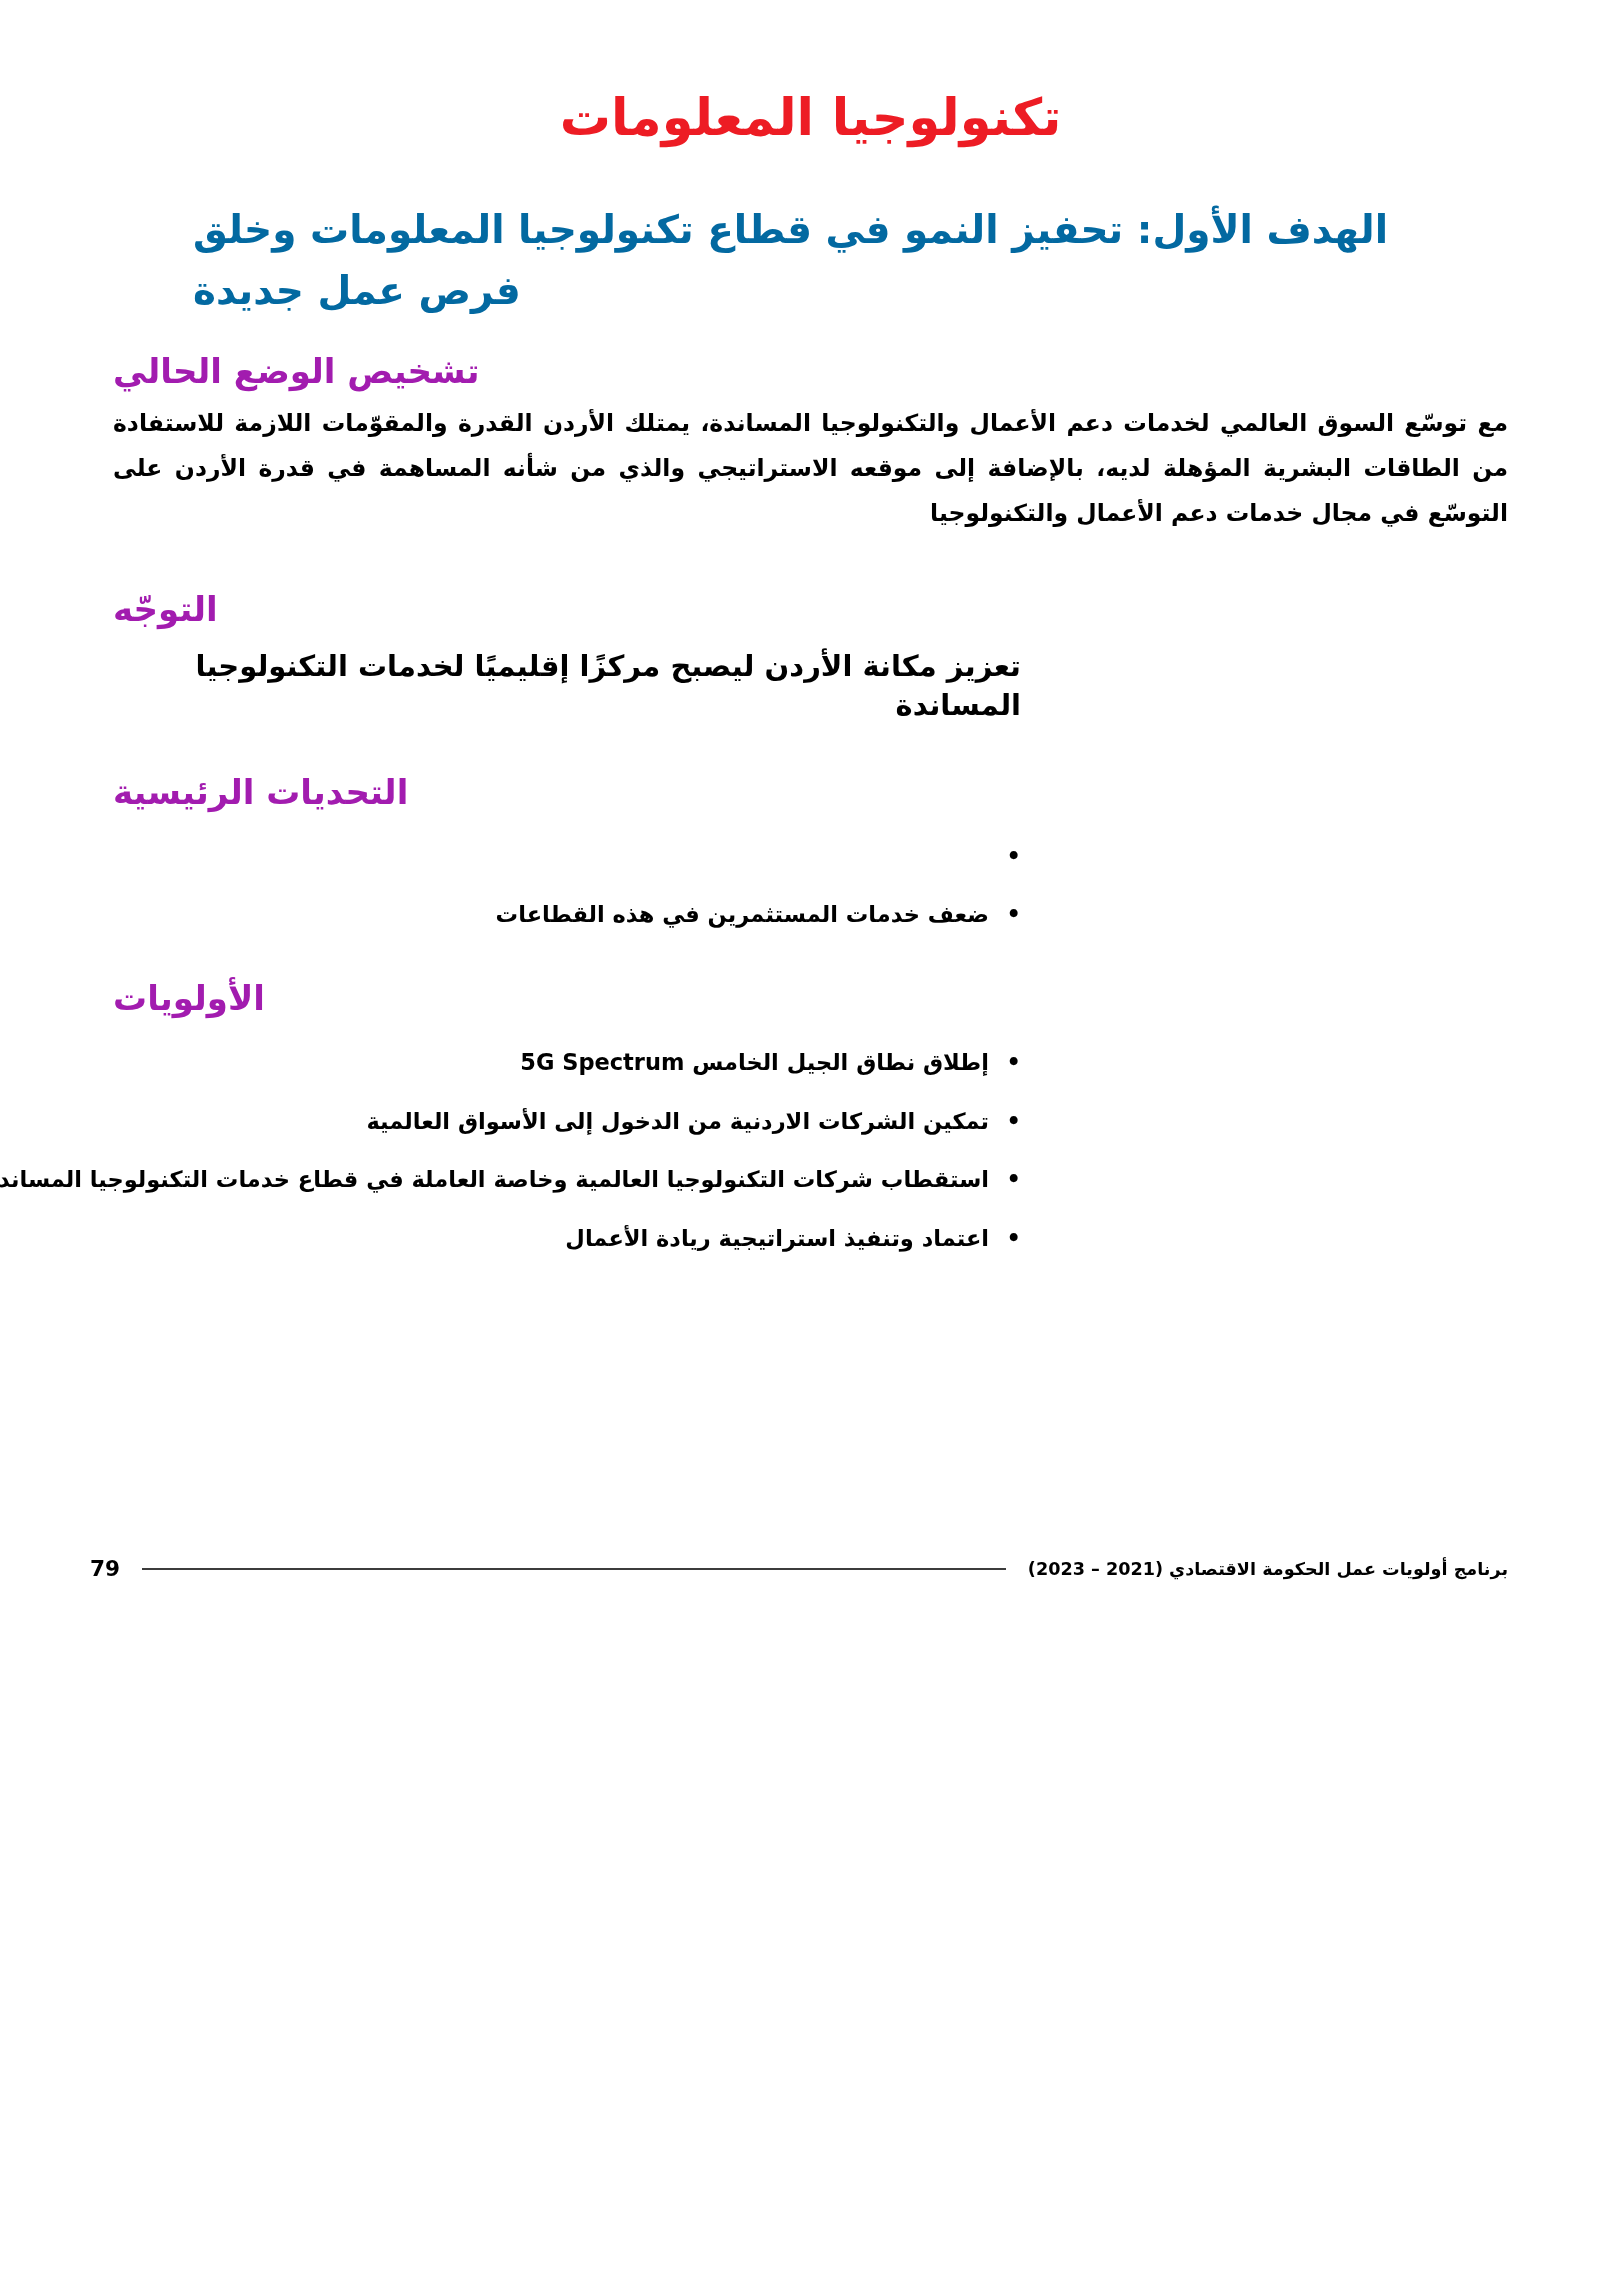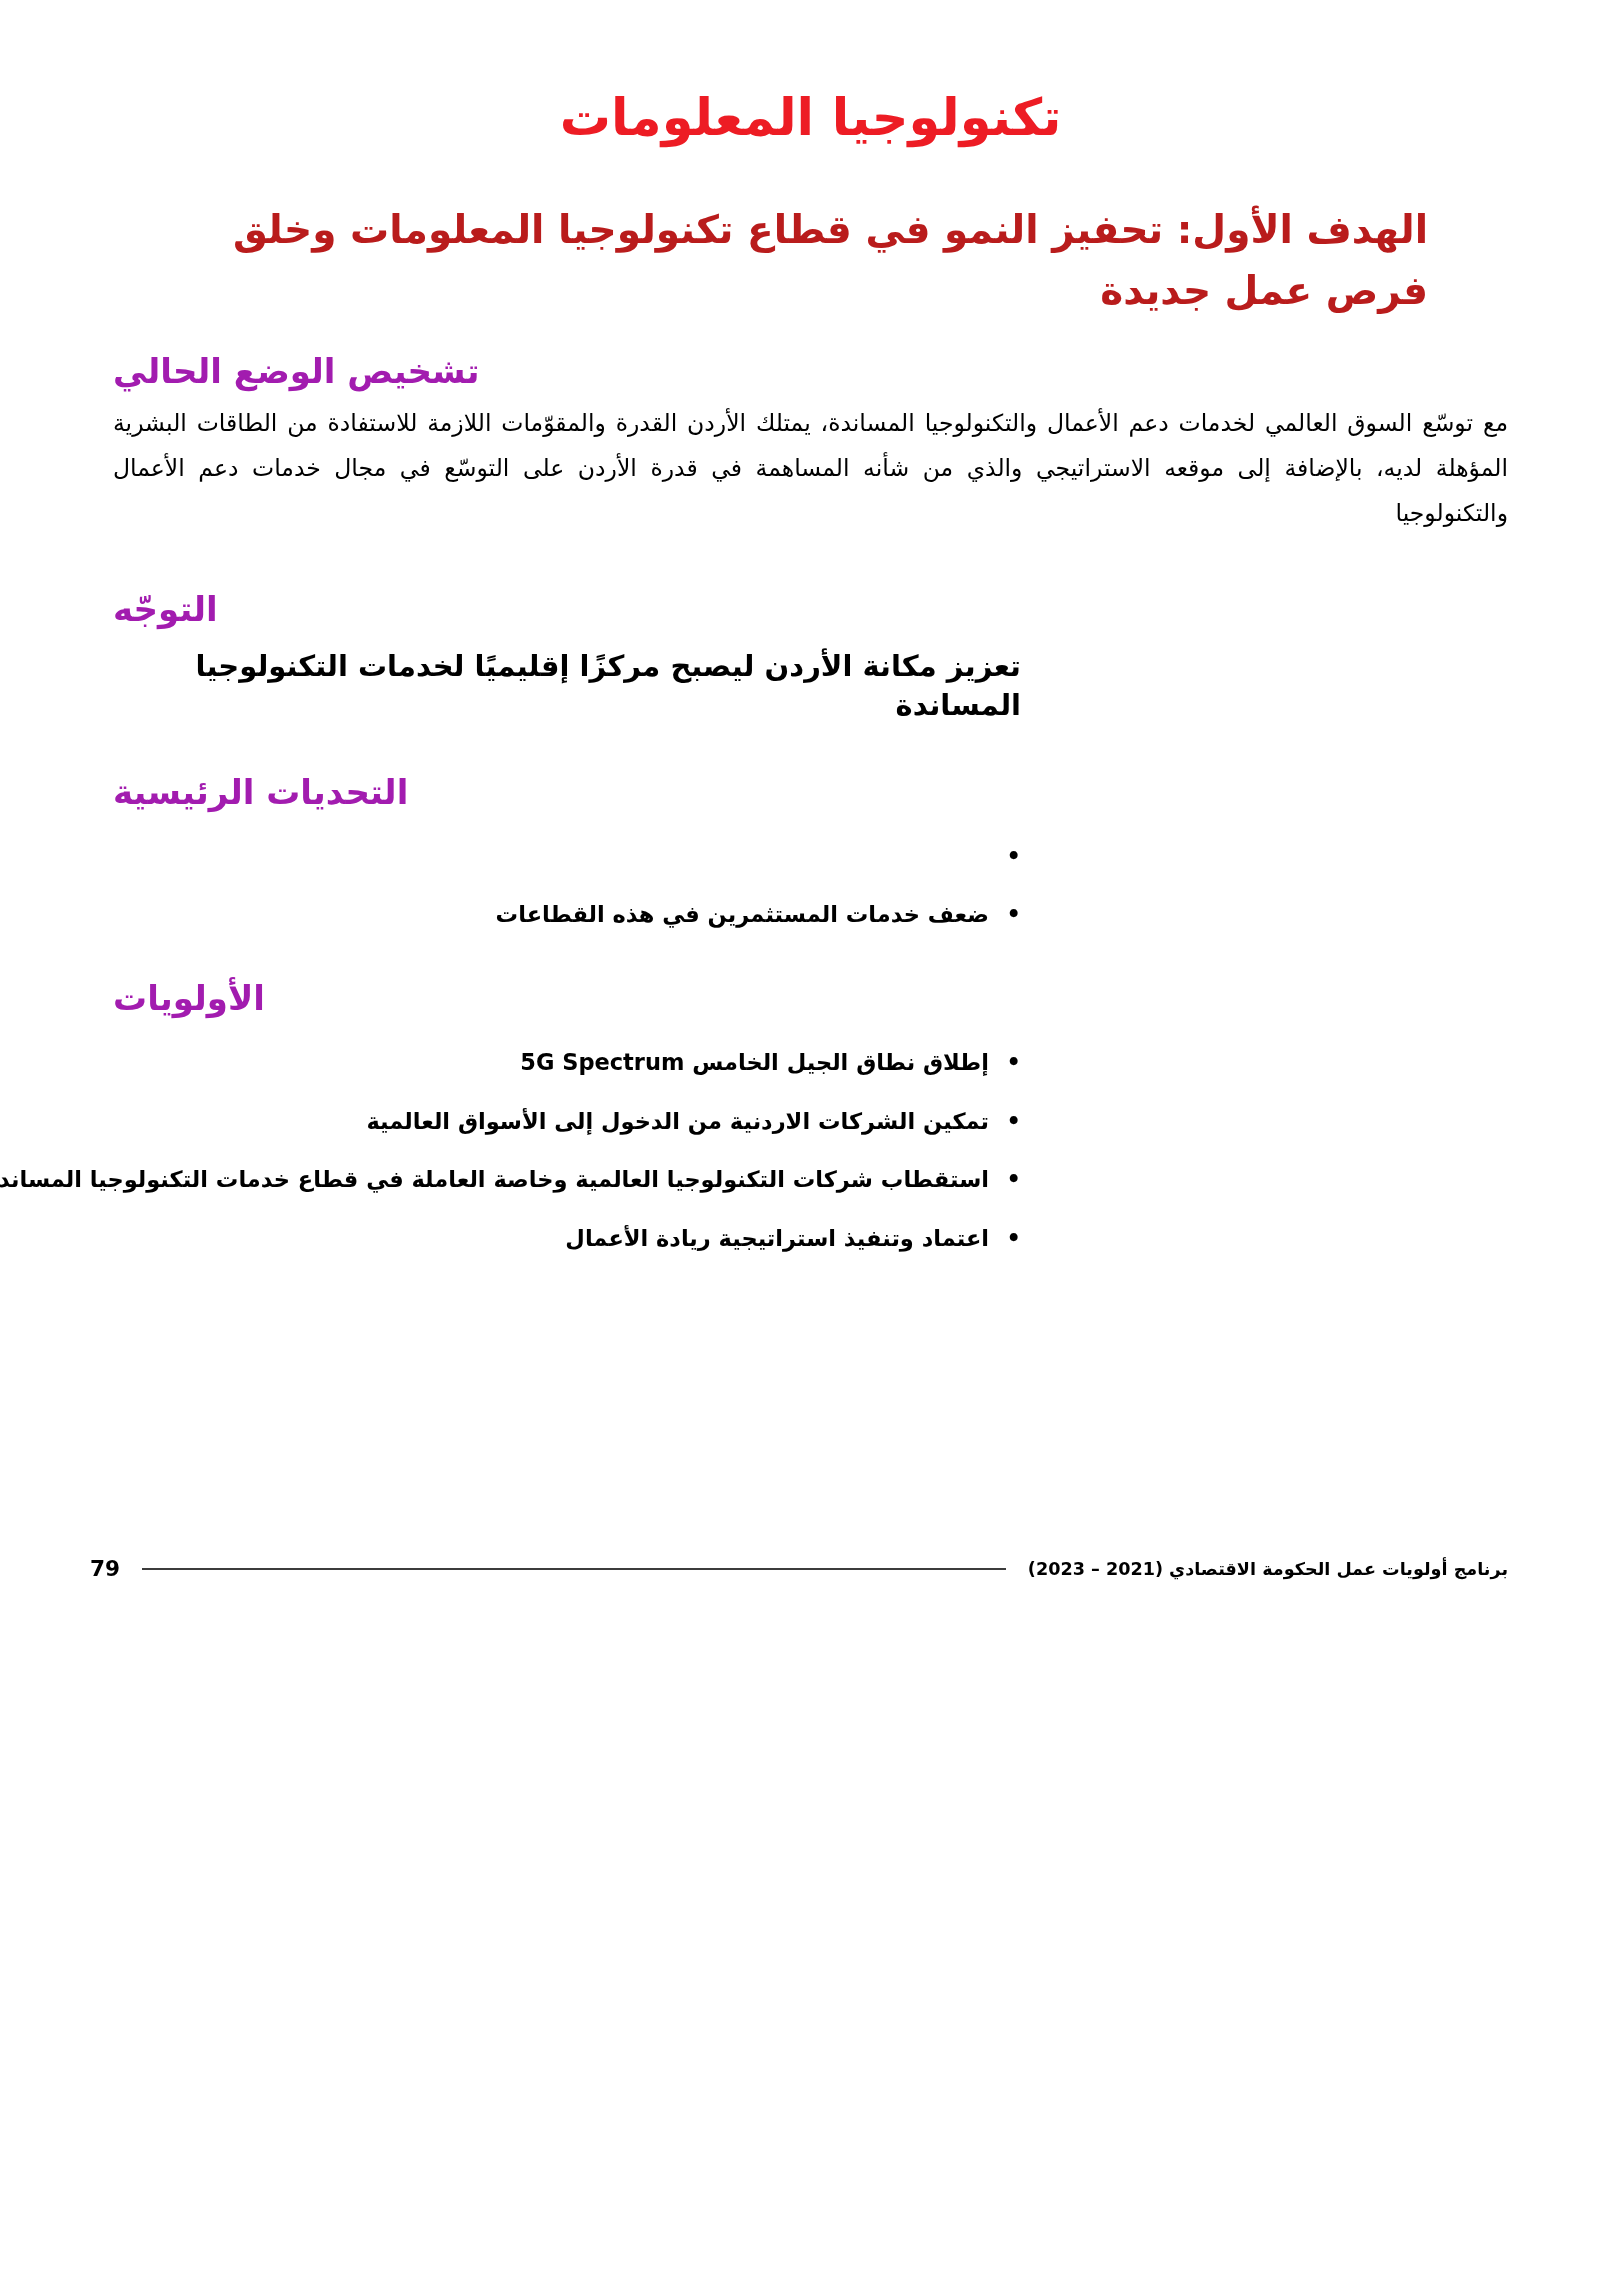--- a/index.html
+++ b/index.html
@@ -25,38 +25,38 @@
     font-weight:bold;
     text-align:center;
     color:#ed1c24;
   }
   .goal-heading {
     margin:49px auto 0;
     max-width:1235px;
     font-size:39px;
     line-height:1.58;
     font-weight:bold;
-    text-align:right;
-    color:#b91c1c;
+    text-align:left;
+    color:#0369a1;
   }
 
   .section-heading {
     font-size:34px;
     font-weight:bold;
     line-height:1.3;
     color:#a21caf;
     text-align:left;
   }
   .indent-1 { margin-right:191px;margin-top:12px; }
 
   .sec-diagnosis { margin-top:27.4px; }
   .para {
     margin-top:7.8px;
     font-size:23.5px;
-    font-weight:normal;
+    font-weight:bold;
     line-height:45px;
     text-align:justify;
     text-align-last:right;
   }
 
   .sec-direction { margin-top:51px; }
   .direction-body {
     margin-top:15.7px;
     margin-right:487px;
     font-size:29px;

